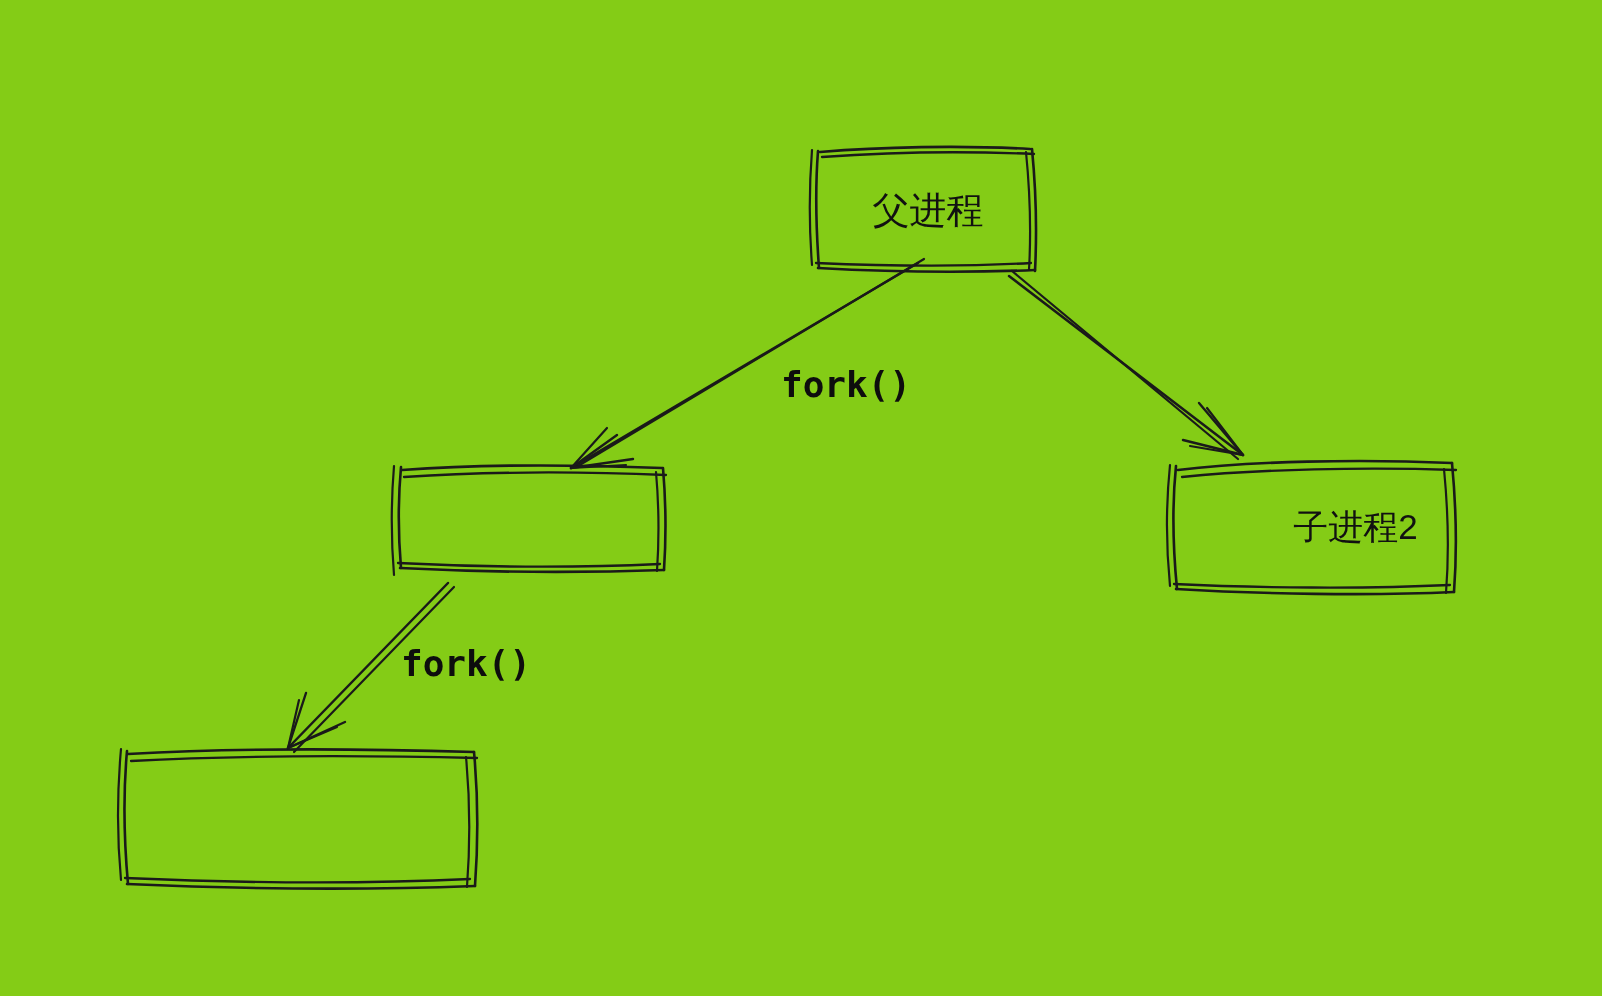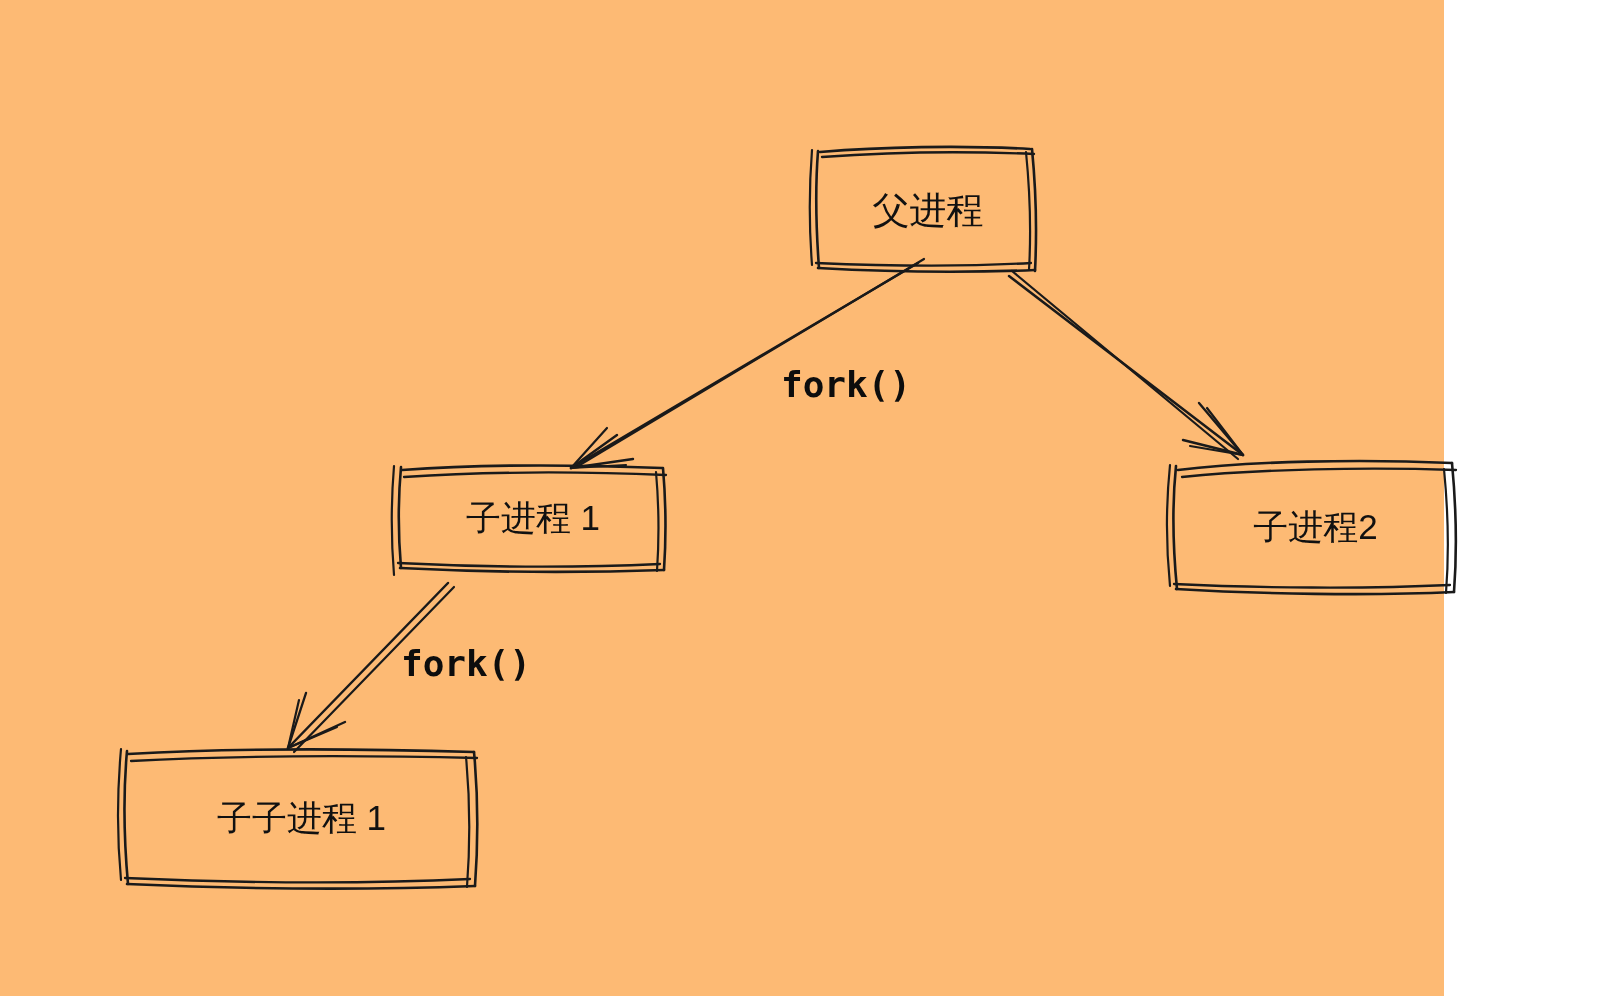--- a/index.html
+++ b/index.html
@@ -9,23 +9,23 @@
     background: #ffffff;
   }
   body {
     width: 1602px;
     height: 996px;
     overflow: hidden;
     font-family: "Liberation Sans", "DejaVu Sans", sans-serif;
   }
   #canvas {
     position: relative;
-    width: 1444px;
+    width: 1602px;
     height: 996px;
-    background: #fdba74;
+    background: #84cc16;
   }
   #sketch {
     position: absolute;
     inset: 0;
     width: 1602px;
     height: 996px;
   }
   .node-label {
     position: absolute;
     display: flex;
@@ -42,21 +42,21 @@
     position: absolute;
     color: #0d0d0d;
     font-family: "DejaVu Sans Mono", "Liberation Mono", monospace;
     font-weight: 700;
     white-space: pre;
     user-select: none;
     pointer-events: none;
   }
   #n-parent  { left: 820px; top: 148px; width: 216px; height: 125px; font-size: 37px; }
   #n-child1  { left: 400px; top: 465px; width: 266px; height: 106px; font-size: 35px; }
-  #n-child2  { left: 1175px; top: 462px; width: 281px; height: 131px; font-size: 35px; }
+  #n-child2  { left: 1215px; top: 462px; width: 281px; height: 131px; font-size: 35px; }
   #n-grand1  { left: 125px; top: 748px; width: 353px; height: 141px; font-size: 35px; }
   #e-fork-1  { left: 781px; top: 364px; font-size: 36px; }
   #e-fork-2  { left: 401px; top: 643px; font-size: 36px; }
 </style>
 </head>
 <body>
 
 <div id="canvas">
 
   <svg id="sketch" viewBox="0 0 1602 996" xmlns="http://www.w3.org/2000/svg" fill="none" stroke="#1a1a1a" stroke-linecap="round" stroke-linejoin="round">
@@ -128,23 +128,21 @@
       <path stroke-width="2.2" d="M454 587 L 294 752"></path>
       <path stroke-width="2.4" d="M288 748 L 306 693"></path>
       <path stroke-width="2.2" d="M288 748 L 299 700"></path>
       <path stroke-width="2.4" d="M288 748 L 345 722"></path>
       <path stroke-width="2.2" d="M288 748 L 337 727"></path>
     </g>
   </svg>
 
   <div class="node-label" id="n-parent">父进程</div>
 
-  <div class="node-label" id="n-child1">子进程 1</div>
 
   <div class="node-label" id="n-child2">子进程2</div>
 
-  <div class="node-label" id="n-grand1">子子进程 1</div>
 
   <div class="edge-label" id="e-fork-1">fork()</div>
 
   <div class="edge-label" id="e-fork-2">fork()</div>
 
 </div>
 
 </body></html>

